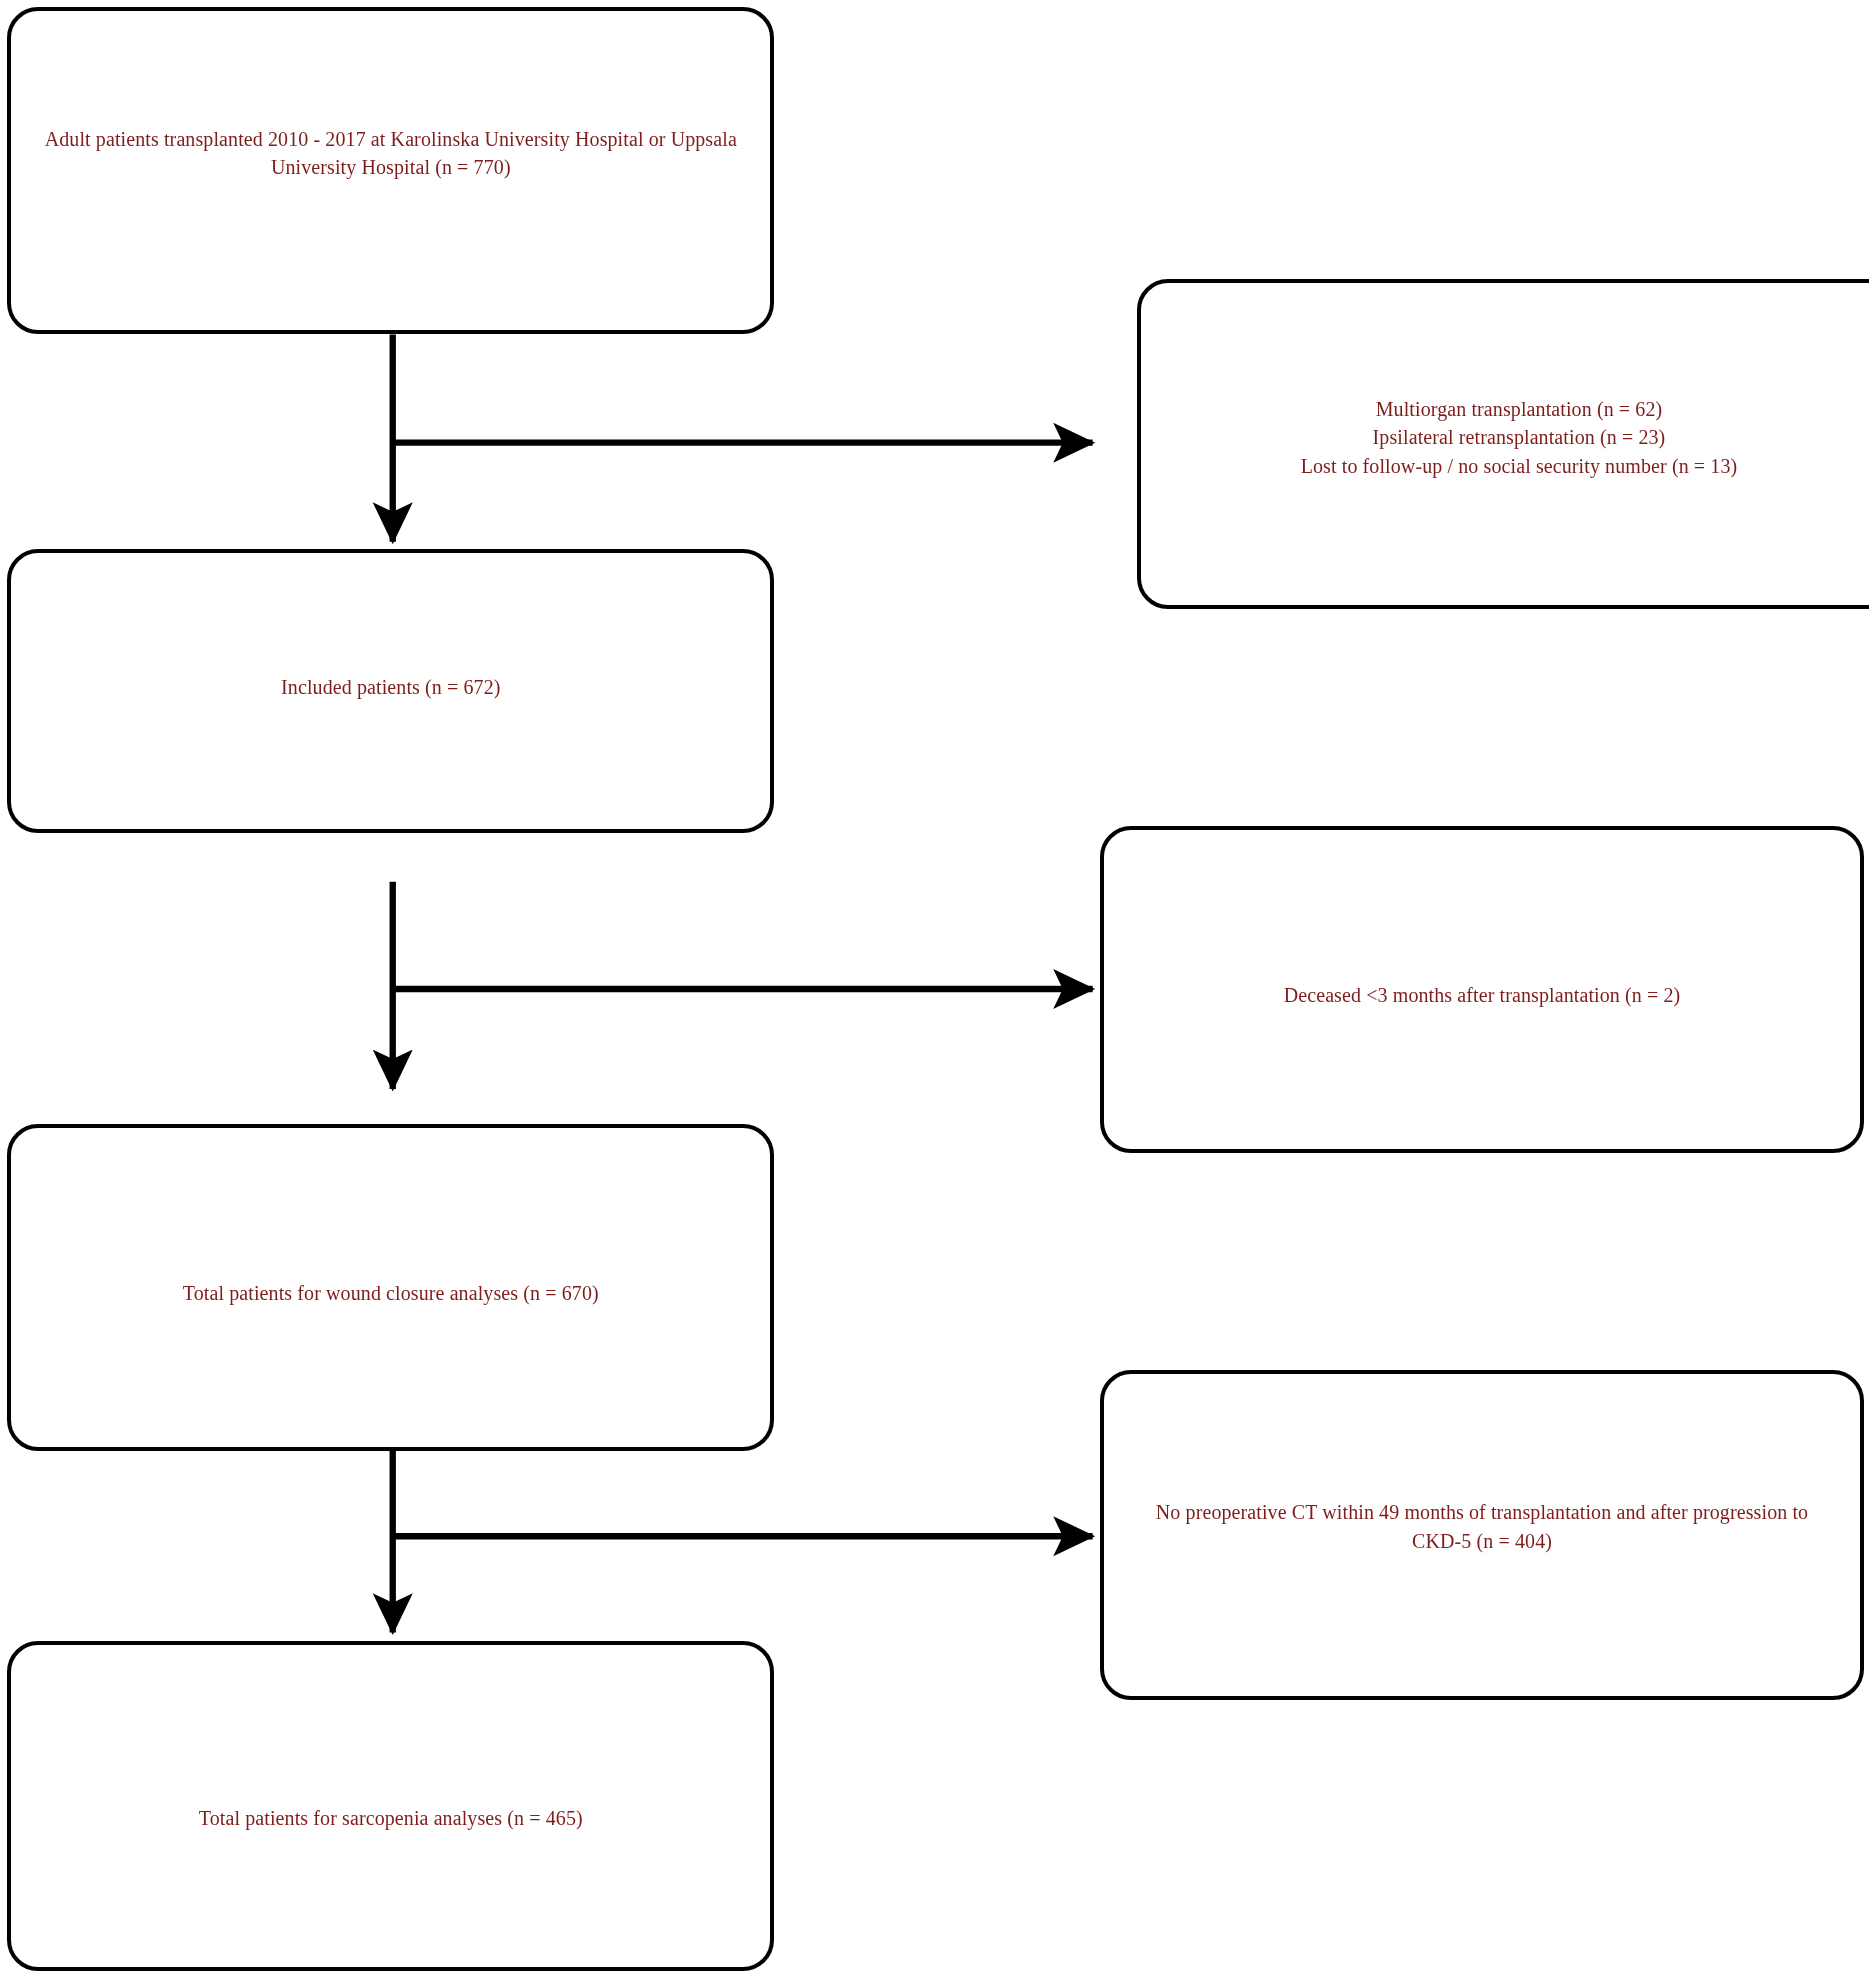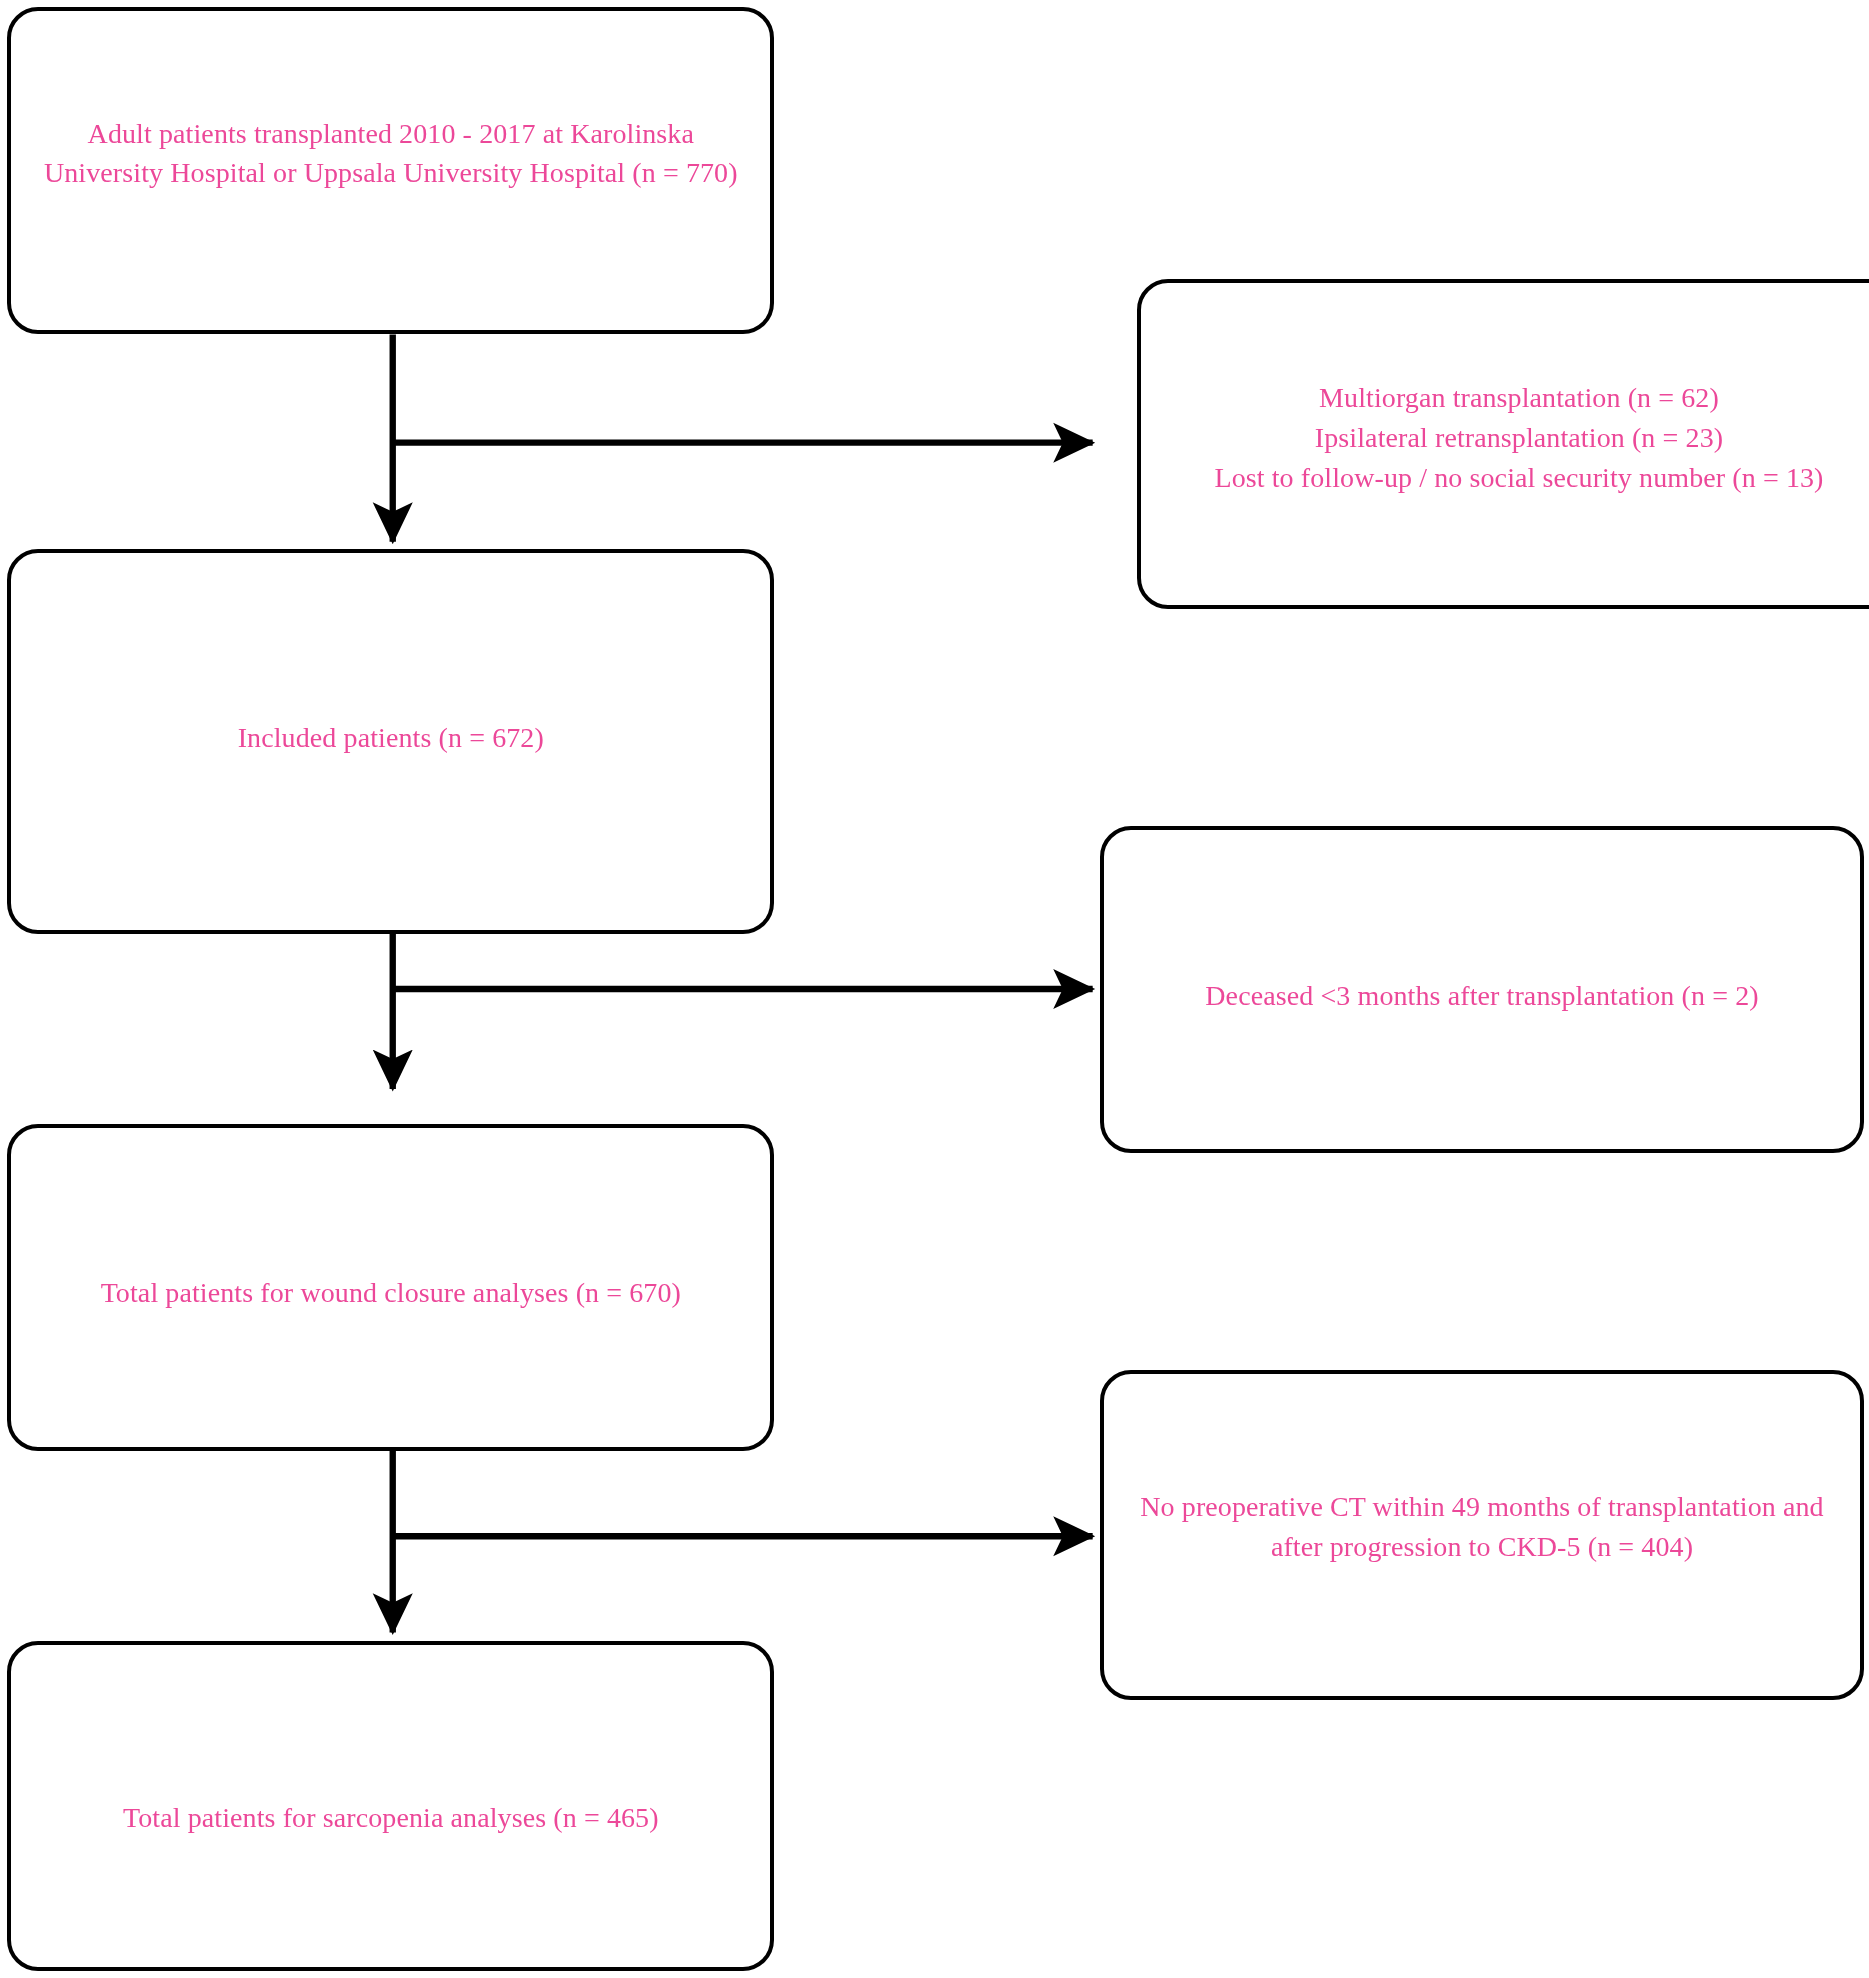--- a/index.html
+++ b/index.html
@@ -34,31 +34,31 @@
     border-radius: 31px;
     background: #ffffff;
     display: flex;
     align-items: center;
     justify-content: center;
     padding: 0 25.5px;
   }
   .node-text {
     width: 100%;
     text-align: center;
-    font-size: 28px;
+    font-size: 20px;
     line-height: 1.42;
     letter-spacing: 0.1px;
-    color: #ec4899;
+    color: #7f1d1d;
     white-space: pre-line;
   }
   .box-left { left: 7.3px; width: 767px; }
   .box-right { left: 1100px; width: 764px; }
 
   #node-cohort      { top: 7.3px;    height: 327px; }
-  #node-included    { top: 549px;  height: 385px; }
+  #node-included    { top: 549px;  height: 284px; }
   #node-wound       { top: 1124px; height: 327px; }
   #node-sarcopenia  { top: 1641px; height: 330px; }
 
   #node-excl-1      { top: 279px;  height: 330px; margin-left: 37px; }
   #node-excl-2      { top: 826px;  height: 327px; }
   #node-excl-3      { top: 1370px; height: 330px; }
 
   #node-cohort .node-text      { margin-top: -35px; }
   #node-included .node-text    { margin-top: -7.3px; }
   #node-wound .node-text       { margin-top: 11px; }

